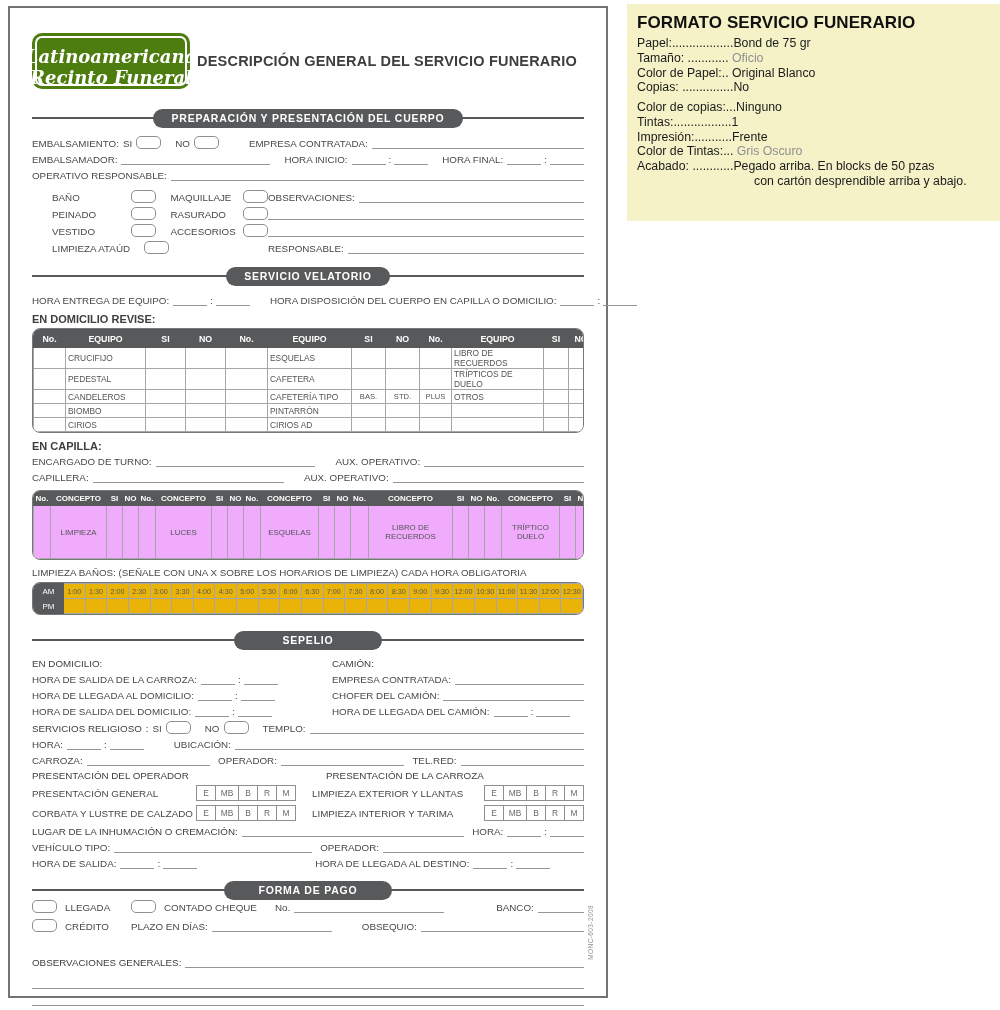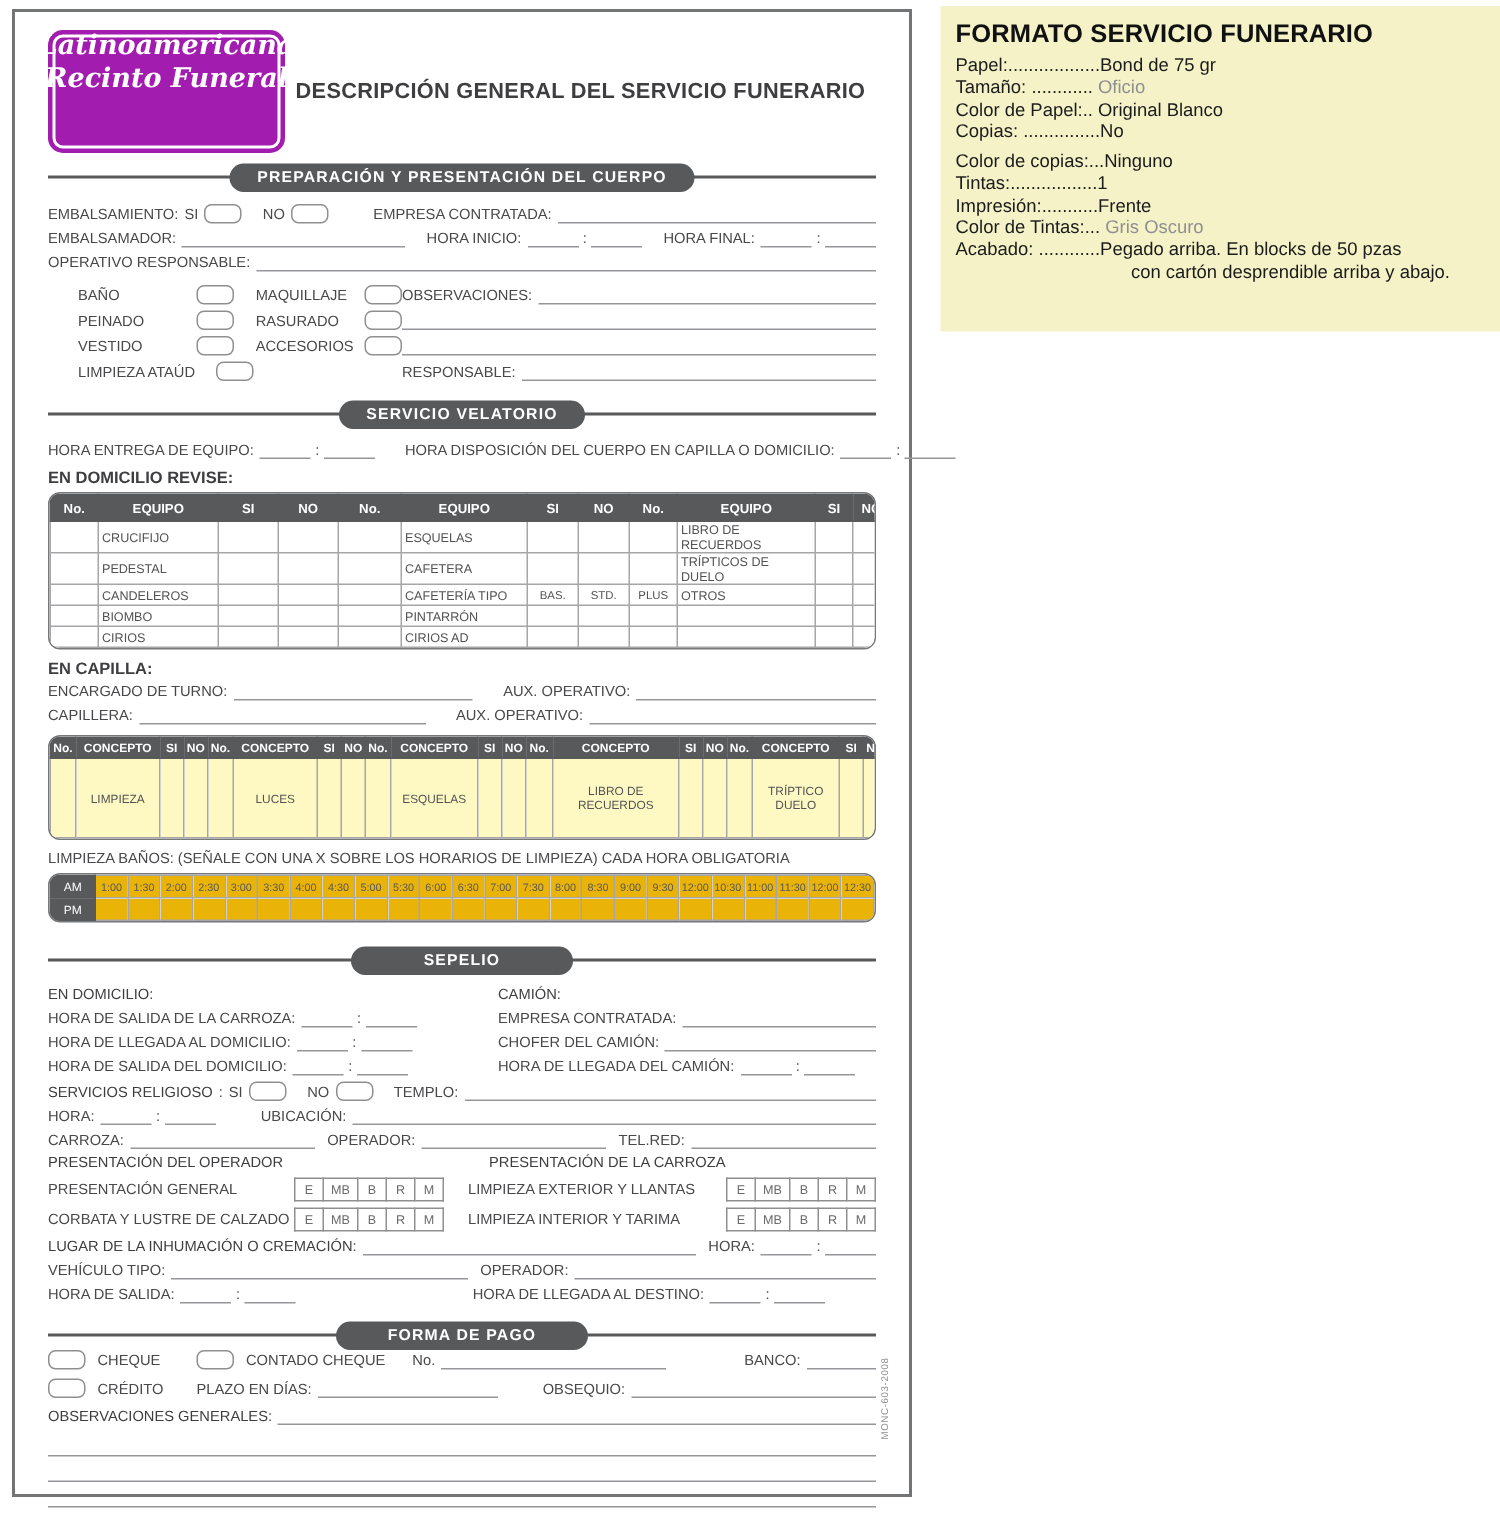--- a/index.html
+++ b/index.html
@@ -4,22 +4,22 @@
 <style>
   html,body{margin:0;padding:0;background:#fff;}
   .canvas{position:relative;width:1000px;height:1010px;background:#ffffff;overflow:hidden;
           font-family:"Liberation Sans",sans-serif;color:#454547;}
 
   
   .page{position:absolute;left:8px;top:6px;width:600px;height:992px;background:#fff;
         border:2px solid #737476;box-sizing:border-box;padding:20px 22px 0 22px;}
 
   .hdr{display:flex;align-items:center;height:66px;}
-  .logo{position:relative;width:158px;height:82px;background:#a21caf;border-radius:10px;
-        display:flex;align-items:flex-start;justify-content:center;flex:none;}
+  .logo{position:relative;width:158px;height:56px;background:#4d7c0f;border-radius:10px;
+        display:flex;align-items:flex-end;justify-content:center;flex:none;}
   .logo::before{content:"";position:absolute;inset:3px;border:2px solid #fff;border-radius:7px;}
   .logo-text{position:relative;text-align:center;color:#fff;
         font-family:"DejaVu Serif",serif;font-style:italic;font-weight:bold;
         font-size:18px;line-height:1.2;}
   .page-title{flex:1;text-align:center;font-weight:bold;font-size:14.5px;color:#3e3e40;letter-spacing:.2px;}
 
   .sect{position:relative;height:19px;margin:15px 0 8px 0;}
   .sect-line{position:absolute;left:0;right:0;top:8px;border-top:2px solid #58595b;}
   .sect-pill{position:relative;margin:0 auto;width:max-content;background:#58595b;color:#fff;
              font-weight:bold;font-size:10.5px;letter-spacing:.8px;padding:3px 18px 4px 18px;border-radius:10px;}
@@ -42,21 +42,21 @@
 
   table{border-collapse:collapse;table-layout:fixed;}
   .tbl-wrap{border:1.5px solid #77787a;border-radius:8px;overflow:hidden;}
   .eqt{width:100%;}
   .eqt th{background:#58595b;color:#fff;font-size:8.8px;font-weight:bold;height:15px;border:1px solid #58595b;}
   .eqt td{border:1px solid #a6a6a8;height:13px;font-size:8.4px;color:#535355;padding:0 2px;background:#fff;}
   .eqt td.sm{font-size:7.6px;text-align:center;}
 
   .cpt{width:100%;}
   .cpt th{background:#58595b;color:#fff;font-size:8px;font-weight:bold;height:13px;border:1px solid #58595b;padding:0 1px;}
-  .cpt td{border:1px solid #a6a6a8;height:12px;font-size:7.9px;color:#535355;text-align:center;padding:17px 1px;background:#fef9c3;overflow:hidden;}
+  .cpt td{border:1px solid #a6a6a8;height:12px;font-size:7.9px;color:#535355;text-align:center;padding:17px 1px;background:#f0abfc;overflow:hidden;}
 
   .hrt{width:100%;}
   .hrt th{background:#58595b;color:#fff;font-size:8px;font-weight:normal;height:12px;border:1px solid #58595b;}
   .hrt td{border:1px solid #a6a6a8;height:12px;font-size:7.2px;color:#58585a;text-align:center;padding:0;background:#eab308;overflow:hidden;}
 
   .two-col{display:flex;}
   .col-l{width:300px;flex:none;}
   .col-r{flex:1;}
 
   .rt{flex:none;}
@@ -618,21 +618,21 @@
     </div>
 
     <div class="sect" style="margin-top:12px;margin-bottom:0">
       <div class="sect-line"></div>
       <div class="sect-pill" style="padding:3px 34px 4px 34px">FORMA DE PAGO</div>
     </div>
 
     <div class="row" style="margin-bottom:6px">
       <span class="cb"></span>
         <span class="gap8"></span>
-      <span class="lbl" style="width:62px">CHEQUE</span>
+      <span class="lbl" style="width:62px">LLEGADA</span>
       <span class="cb"></span>
         <span class="gap8"></span>
       <span class="lbl">CONTADO CHEQUE</span>
       <span class="gap14"></span>
       <span class="lbl">No.</span>
       <span class="seg w150"></span>
       <span class="gap30"></span>
         <span style="width:22px"></span>
       <span class="lbl">BANCO:</span>
       <span class="fill"></span>
@@ -641,21 +641,21 @@
       <span class="cb"></span>
         <span class="gap8"></span>
       <span class="lbl" style="width:62px">CRÉDITO</span>
       <span class="lbl">PLAZO EN DÍAS:</span>
       <span class="seg w120"></span>
       <span class="gap30"></span>
       <span class="lbl">OBSEQUIO:</span>
       <span class="fill" style="max-width:210px"></span>
     </div>
 
-    <div class="row" style="margin-top:6px">
+    <div class="row" style="margin-top:24px">
       <span class="lbl b">OBSERVACIONES GENERALES:</span>
       <span class="fill"></span>
     </div>
     <div class="obs-line"></div>
     <div class="obs-line"></div>
     <div class="obs-line"></div>
 
     <div class="vcode">MONC-603-2008</div>
   </div>
 

